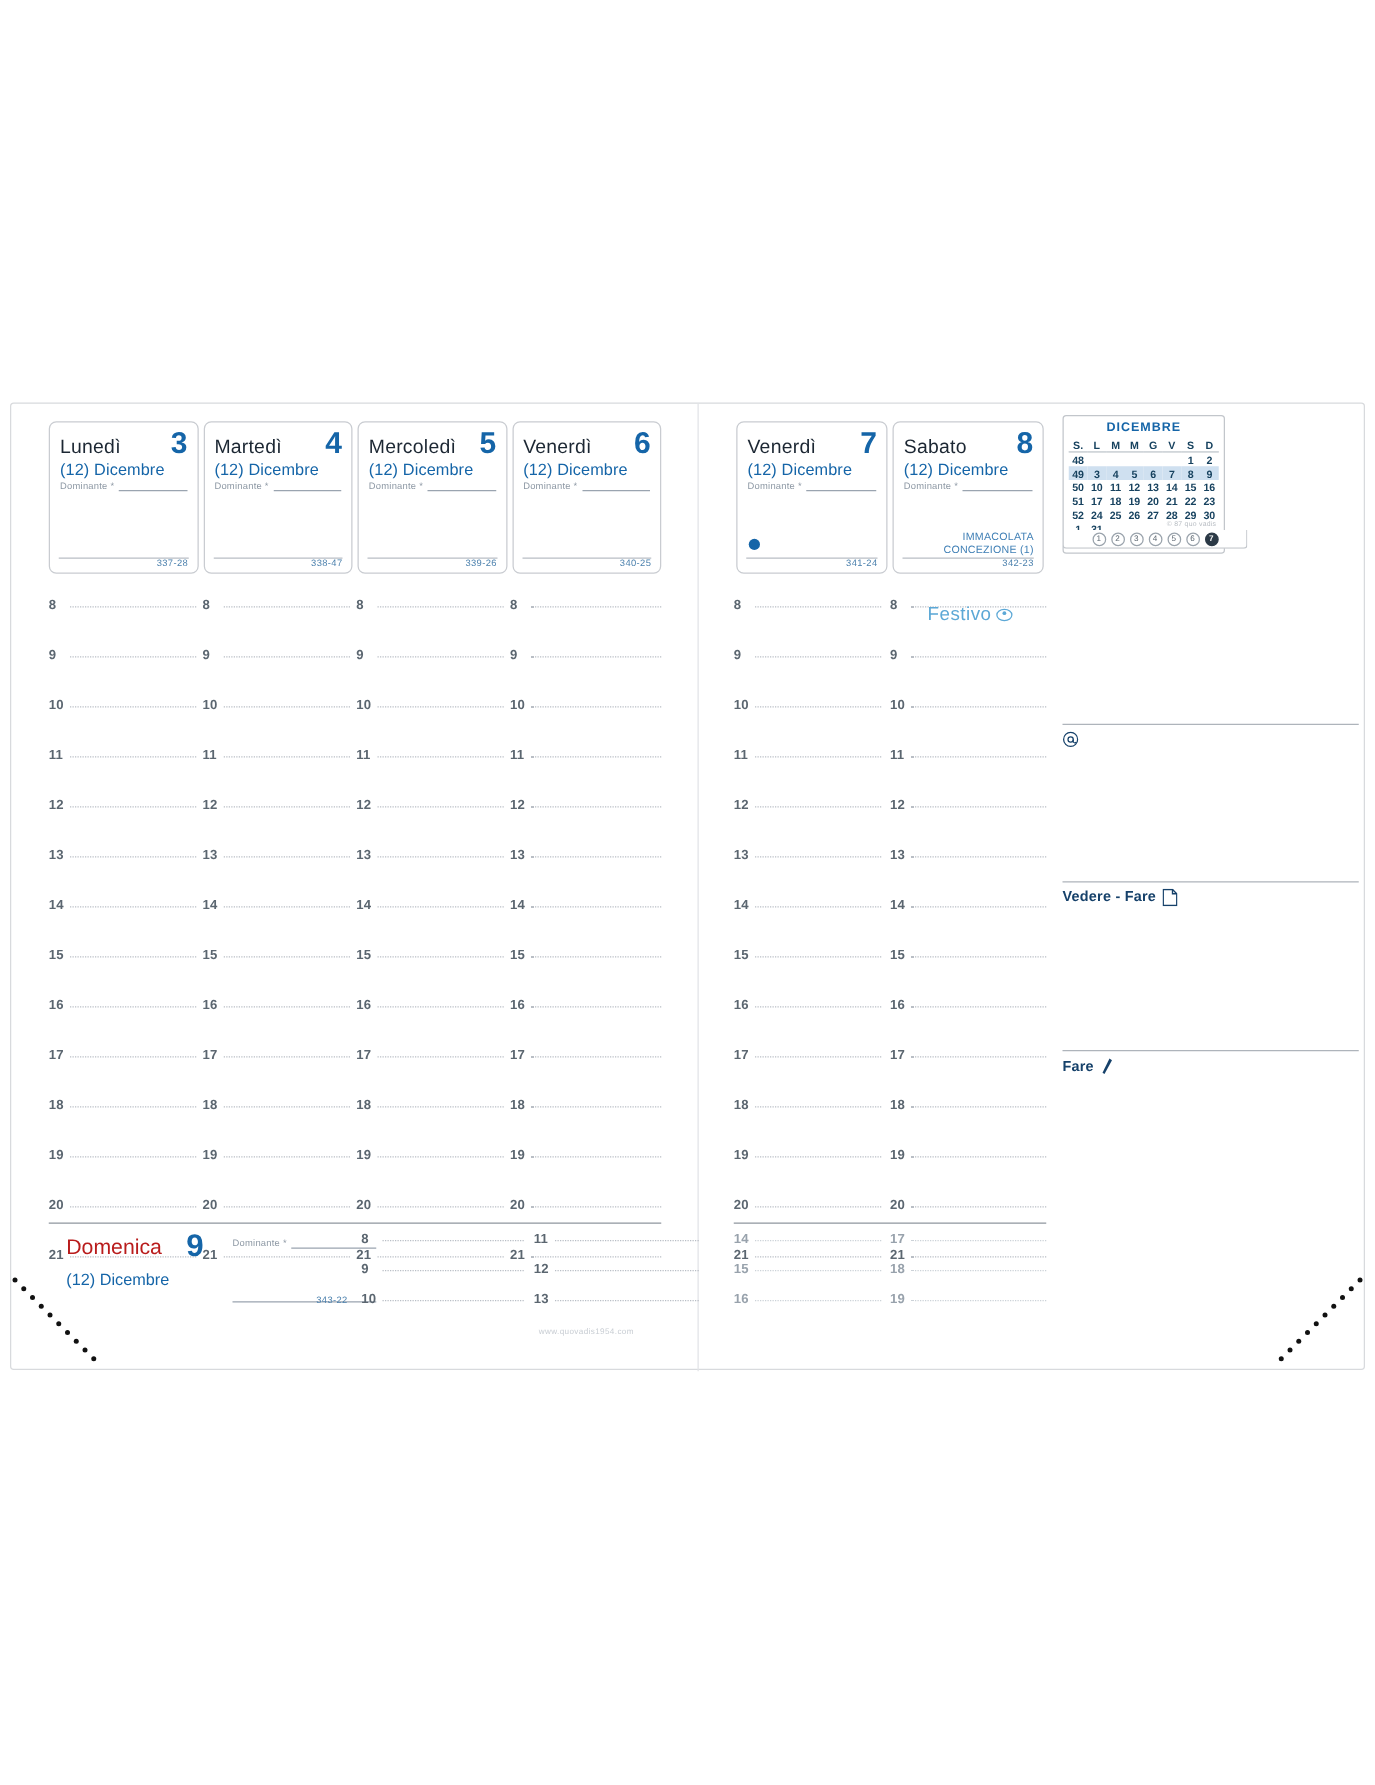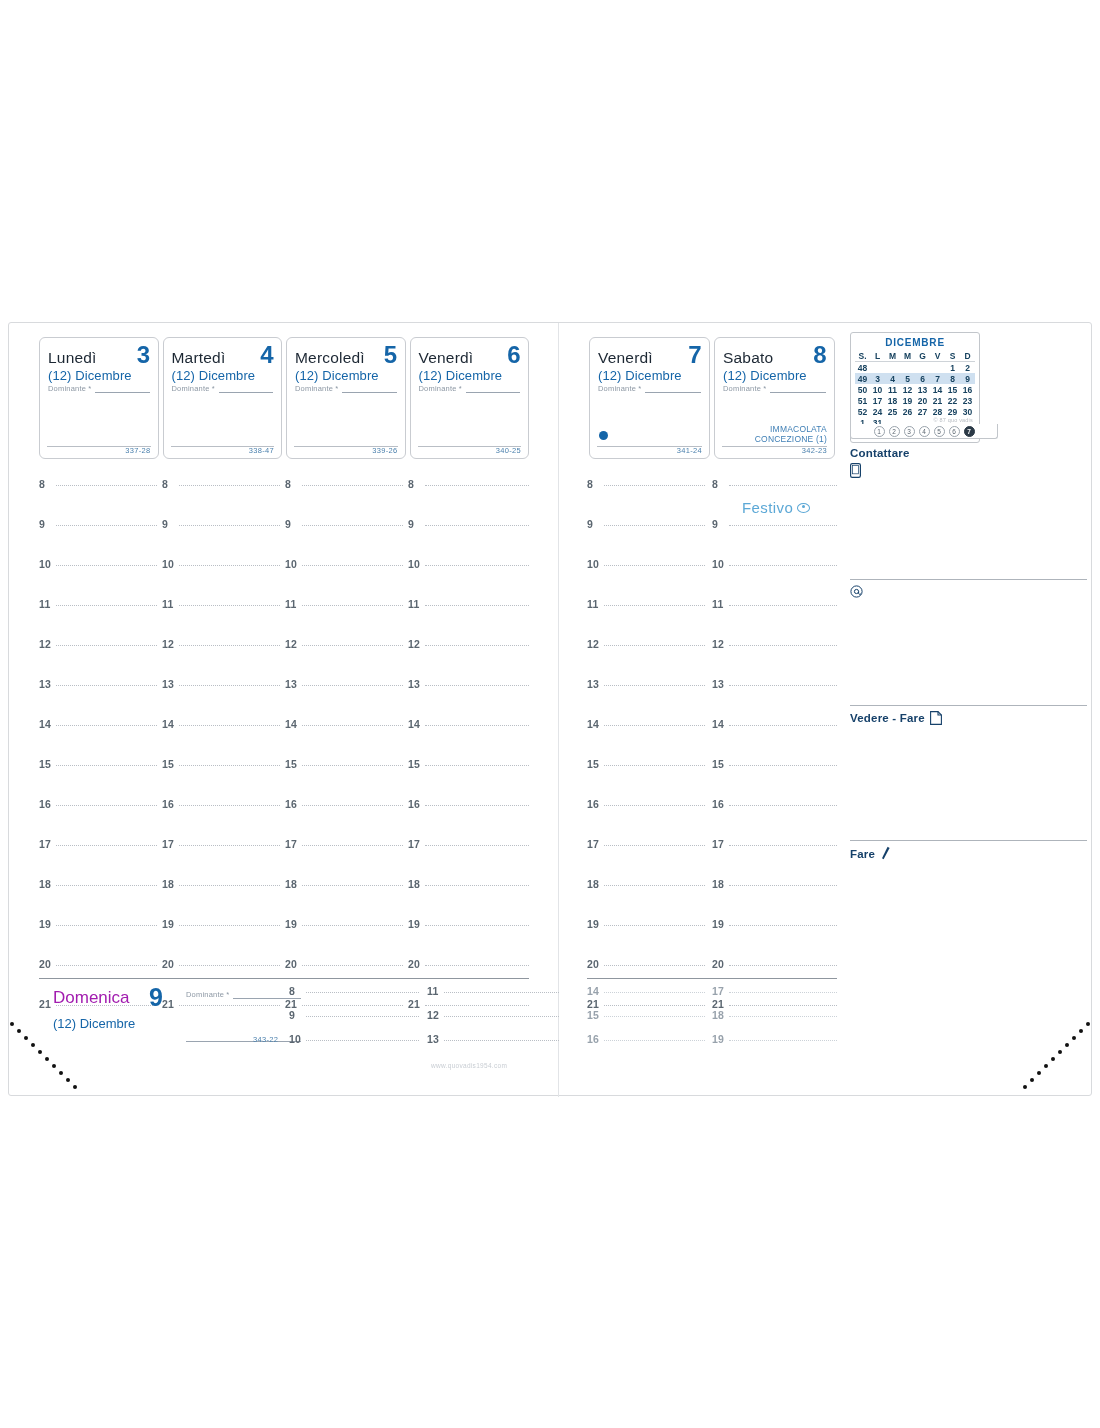--- a/index.html
+++ b/index.html
@@ -95,21 +95,21 @@
     display:inline-block;position:relative;
   }
   .festivo .fic::after{
     content:"";position:absolute;left:3.5px;top:1.5px;width:3px;height:3px;
     border-radius:50%;background:#5ca8d6;
   }
 
   
   .sundaystrip{position:absolute;}
   .sundaysep{position:absolute;left:0;right:0;top:0;border-top:1px solid #8f969e;}
-  .sunday-name{font-size:17px;color:#a21caf;}
+  .sunday-name{font-size:17px;color:#b91c1c;}
   .sunday-num{font-size:25px;font-weight:700;color:#1565a8;line-height:.9;}
   .sunday-month{font-size:13px;color:#1565a8;}
 
   .webmark{
     position:absolute;font-size:6.5px;color:#c8cdd3;letter-spacing:.3px;
   }
 
   
   #minical{
     position:absolute;left:291px;top:9px;width:130px;box-sizing:border-box;
@@ -694,21 +694,21 @@
         <div class="hourrow">
           <span class="hournum">20</span>
           <span class="hourline"></span>
         </div>
         <div class="hourrow">
           <span class="hournum">21</span>
           <span class="hourline"></span>
         </div>
       </div>
 
-    <div class="festivo" style="left:183px;top:176px;">
+    <div class="festivo" style="left:183px;top:160px;">
       <span>Festivo</span>
       <span class="fic"></span>
     </div>
 
     <div class="sundaystrip" style="left:28px;top:655px;width:250px;height:90px;">
       <div class="sundaysep"></div>
       <div class="hourcol" id="sun2-hc-l" style="left:0px;top:12px;width:118px;">
           <div class="hourrow" style="height: 24px;">
             <span class="hournum lite">14</span>
             <span class="hourline lite"></span>
@@ -824,31 +824,20 @@
         <span class="ddot">1</span>
         <span class="ddot">2</span>
         <span class="ddot">3</span>
         <span class="ddot">4</span>
         <span class="ddot">5</span>
         <span class="ddot">6</span>
         <span class="ddot on">7</span>
       </div>
 
 
-    <div class="sb" style="top:124px;width:237px;">
-      <div class="sbhead">
-        <span>Contattare</span>
-      </div>
-      <div class="subicon">
-        <svg class="ic" width="11" height="15" viewBox="0 0 11 15">
-          <rect x="0.6" y="0.6" width="9.8" height="13.8" rx="1.6" fill="none" stroke="#16416a" stroke-width="1.2"></rect>
-          <rect x="2.4" y="2.6" width="6.2" height="8.2" fill="none" stroke="#16416a" stroke-width="0.7"></rect>
-        </svg>
-      </div>
-    </div>
     <div class="sbrule" style="top:256px;"></div>
 
     <div class="sb" style="top:262px;width:237px;">
       <div class="sbhead">
         <span>
           <svg class="ic" width="13" height="13" viewBox="0 0 13 13">
             <circle cx="6.5" cy="6.5" r="5.6" fill="none" stroke="#16416a" stroke-width="1"></circle>
             <circle cx="6.5" cy="6.5" r="2.1" fill="none" stroke="#16416a" stroke-width="1"></circle>
             <path d="M8.6 6.5 v2.1 a1.6 1.6 0 0 0 2.5 0.1" fill="none" stroke="#16416a" stroke-width="1"></path>
           </svg>

